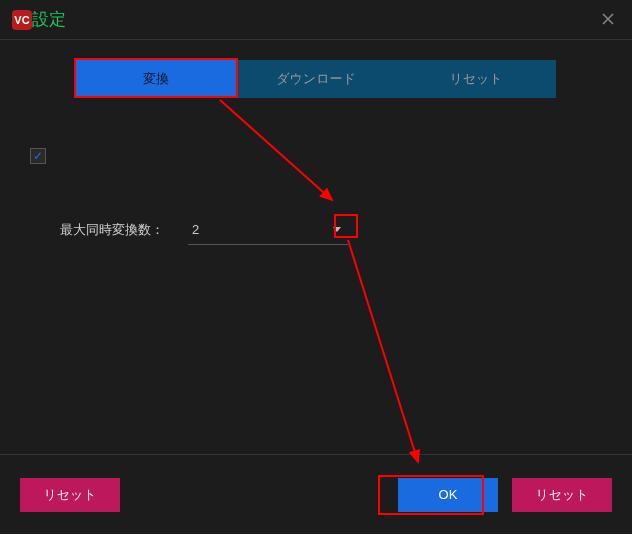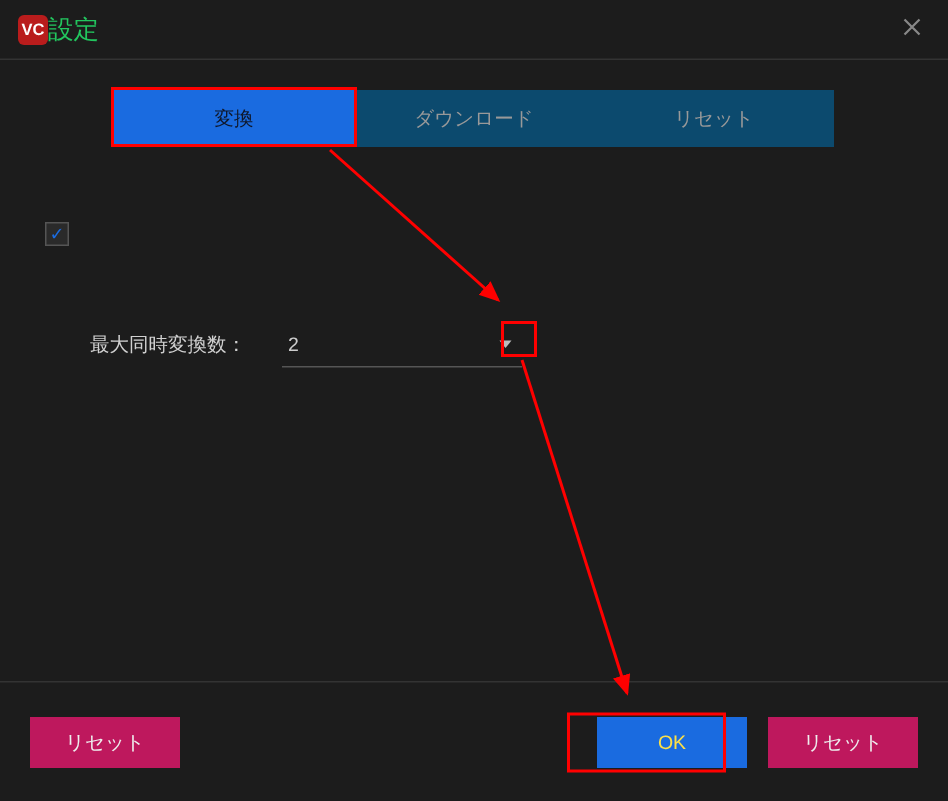--- a/index.html
+++ b/index.html
@@ -112,21 +112,21 @@
   }
   .btn {
     min-width: 100px;
     height: 34px;
     display: flex; align-items: center; justify-content: center;
     background: #be185d;
     color: #eee;
     cursor: pointer;
     font-size: 13px;
   }
-  .btn.primary { background: #1a6be0; color: #fde047; }
+  .btn.primary { background: #1a6be0; color: #ffffff; }
   .spacer { flex: 1; }
   svg.annotation {
     position: absolute;
     top: 0; left: 0;
     width: 632px; height: 534px;
     pointer-events: none;
   }
 </style>
 </head>
 <body>

